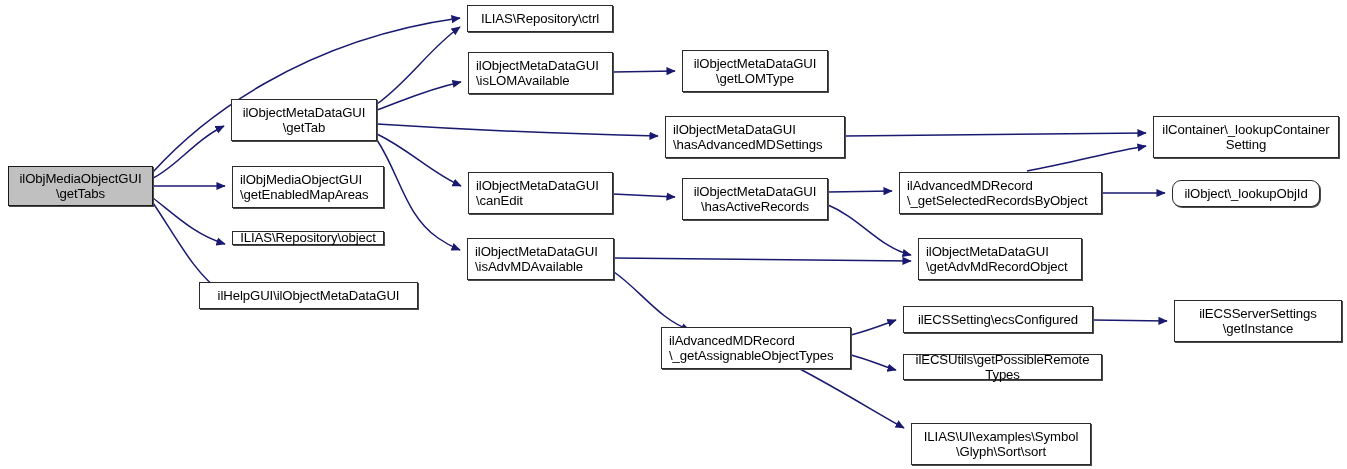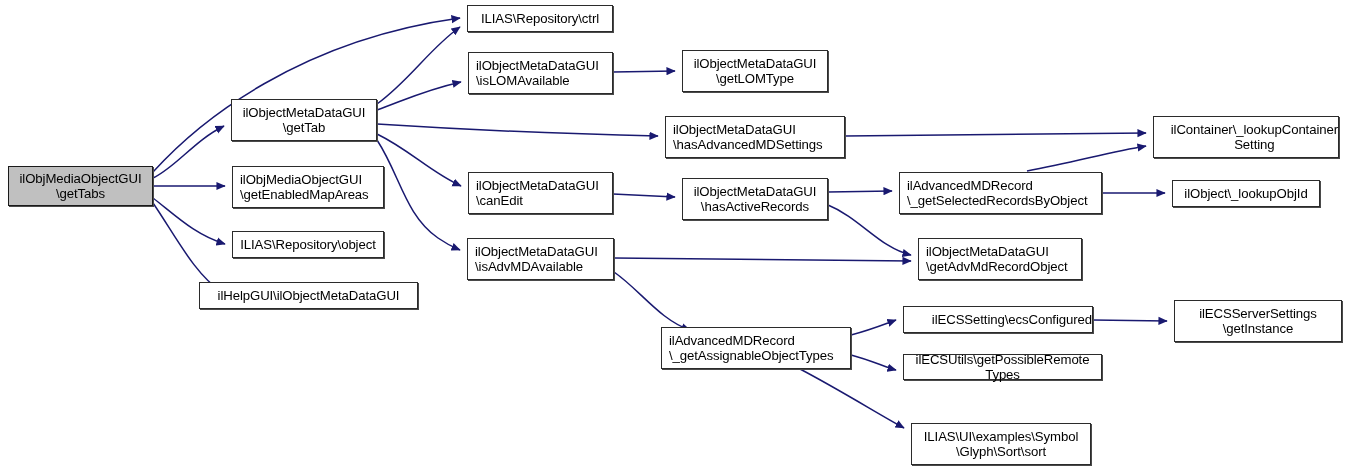--- a/index.html
+++ b/index.html
@@ -31,21 +31,21 @@
     background: #ffffff;
     display: flex;
     align-items: center;
     justify-content: center;
     text-align: center;
     color: #000000;
     font-size: 13.2px;
     line-height: 15.5px;
     letter-spacing: -0.1px;
     white-space: pre-line;
-    padding: 0 0;
+    padding: 0 20px;
     box-shadow: 1px 1px 0 0 #4a4a4a;
   }
   .node.root {
     background: #c0c0c0;
     border: 1px solid #1a1a1a;
   }
   .node.leftalign {
     justify-content: flex-start;
     text-align: left;
     padding-left: 7px;
@@ -90,38 +90,38 @@
 \getTabs</span></div>
       <div class="node" title="ILIAS\Repository\ctrl" style="left: 467px; top: 5px; width: 146px; height: 27px;"><span>ILIAS\Repository\ctrl</span></div>
       <div class="node leftalign" title="ilObjectMetaDataGUI\isLOMAvailable" style="left: 468px; top: 52px; width: 145px; height: 42px;"><span>ilObjectMetaDataGUI
 \isLOMAvailable</span></div>
       <div class="node" title="ilObjectMetaDataGUI\getLOMType" style="left: 682px; top: 50px; width: 146px; height: 42px;"><span>ilObjectMetaDataGUI
 \getLOMType</span></div>
       <div class="node" title="ilObjectMetaDataGUI\getTab" style="left: 231px; top: 99px; width: 146px; height: 42px;"><span>ilObjectMetaDataGUI
 \getTab</span></div>
       <div class="node leftalign" title="ilObjectMetaDataGUI\hasAdvancedMDSettings" style="left: 665px; top: 116px; width: 180px; height: 42px;"><span>ilObjectMetaDataGUI
 \hasAdvancedMDSettings</span></div>
-      <div class="node" title="ilContainer\_lookupContainerSetting" style="left: 1153px; top: 116px; width: 186px; height: 42px; justify-content: flex-end;"><span>ilContainer\_lookupContainer
+      <div class="node" title="ilContainer\_lookupContainerSetting" style="left: 1153px; top: 116px; width: 186px; height: 42px;"><span>ilContainer\_lookupContainer
 Setting</span></div>
       <div class="node leftalign" title="ilObjMediaObjectGUI\getEnabledMapAreas" style="left: 232px; top: 166px; width: 152px; height: 42px;"><span>ilObjMediaObjectGUI
 \getEnabledMapAreas</span></div>
       <div class="node leftalign" title="ilObjectMetaDataGUI\canEdit" style="left: 468px; top: 172px; width: 145px; height: 42px;"><span>ilObjectMetaDataGUI
 \canEdit</span></div>
       <div class="node" title="ilObjectMetaDataGUI\hasActiveRecords" style="left: 682px; top: 178px; width: 146px; height: 42px;"><span>ilObjectMetaDataGUI
 \hasActiveRecords</span></div>
       <div class="node leftalign" title="ilAdvancedMDRecord\_getSelectedRecordsByObject" style="left: 899px; top: 172px; width: 203px; height: 42px;"><span>ilAdvancedMDRecord
 \_getSelectedRecordsByObject</span></div>
-      <div class="node" title="ilObject\_lookupObjId" style="left: 1172px; top: 180px; width: 148px; height: 27px;"><span>ilObject\_lookupObjId</span></div>
-      <div class="node" title="ILIAS\Repository\object" style="left: 232px; top: 231px; width: 152px; height: 27px;"><span>ILIAS\Repository\object</span></div>
+      <div class="node" title="ilObject\_lookupObjId" style="left: 1172px; top: 180px; width: 148px; height: 27px; border-radius: 9px;"><span>ilObject\_lookupObjId</span></div>
+      <div class="node" title="ILIAS\Repository\object" style="left: 232px; top: 231px; width: 152px; height: 14px;"><span>ILIAS\Repository\object</span></div>
       <div class="node leftalign" title="ilObjectMetaDataGUI\isAdvMDAvailable" style="left: 467px; top: 238px; width: 147px; height: 42px;"><span>ilObjectMetaDataGUI
 \isAdvMDAvailable</span></div>
       <div class="node leftalign" title="ilObjectMetaDataGUI\getAdvMdRecordObject" style="left: 918px; top: 238px; width: 164px; height: 42px;"><span>ilObjectMetaDataGUI
 \getAdvMdRecordObject</span></div>
       <div class="node" title="ilHelpGUI\setScreenIdComponent" style="left: 199px; top: 282px; width: 219px; height: 27px;"><span>ilHelpGUI\ilObjectMetaDataGUI</span></div>
-      <div class="node" title="ilECSSetting\ecsConfigured" style="left: 903px; top: 306px; width: 190px; height: 27px; justify-content: flex-end;"><span>ilECSSetting\ecsConfigured</span></div>
+      <div class="node" title="ilECSSetting\ecsConfigured" style="left: 903px; top: 306px; width: 190px; height: 27px;"><span>ilECSSetting\ecsConfigured</span></div>
       <div class="node" title="ilECSServerSettings\getInstance" style="left: 1174px; top: 300px; width: 168px; height: 42px;"><span>ilECSServerSettings
 \getInstance</span></div>
       <div class="node leftalign" title="ilAdvancedMDRecord\_getAssignableObjectTypes" style="left: 661px; top: 327px; width: 190px; height: 42px;"><span>ilAdvancedMDRecord
 \_getAssignableObjectTypes</span></div>
       <div class="node" title="ilECSUtils\getPossibleRemoteTypes" style="left: 903px; top: 354px; width: 199px; height: 26px;"><span>ilECSUtils\getPossibleRemote
 Types</span></div>
       <div class="node" title="ILIAS\UI\examples\Symbol\Glyph\Sort\sort" style="left: 911px; top: 423px; width: 180px; height: 42px; align-items: center;"><span>ILIAS\UI\examples\Symbol
 \Glyph\Sort\sort</span></div>
     </div>
 </div>

